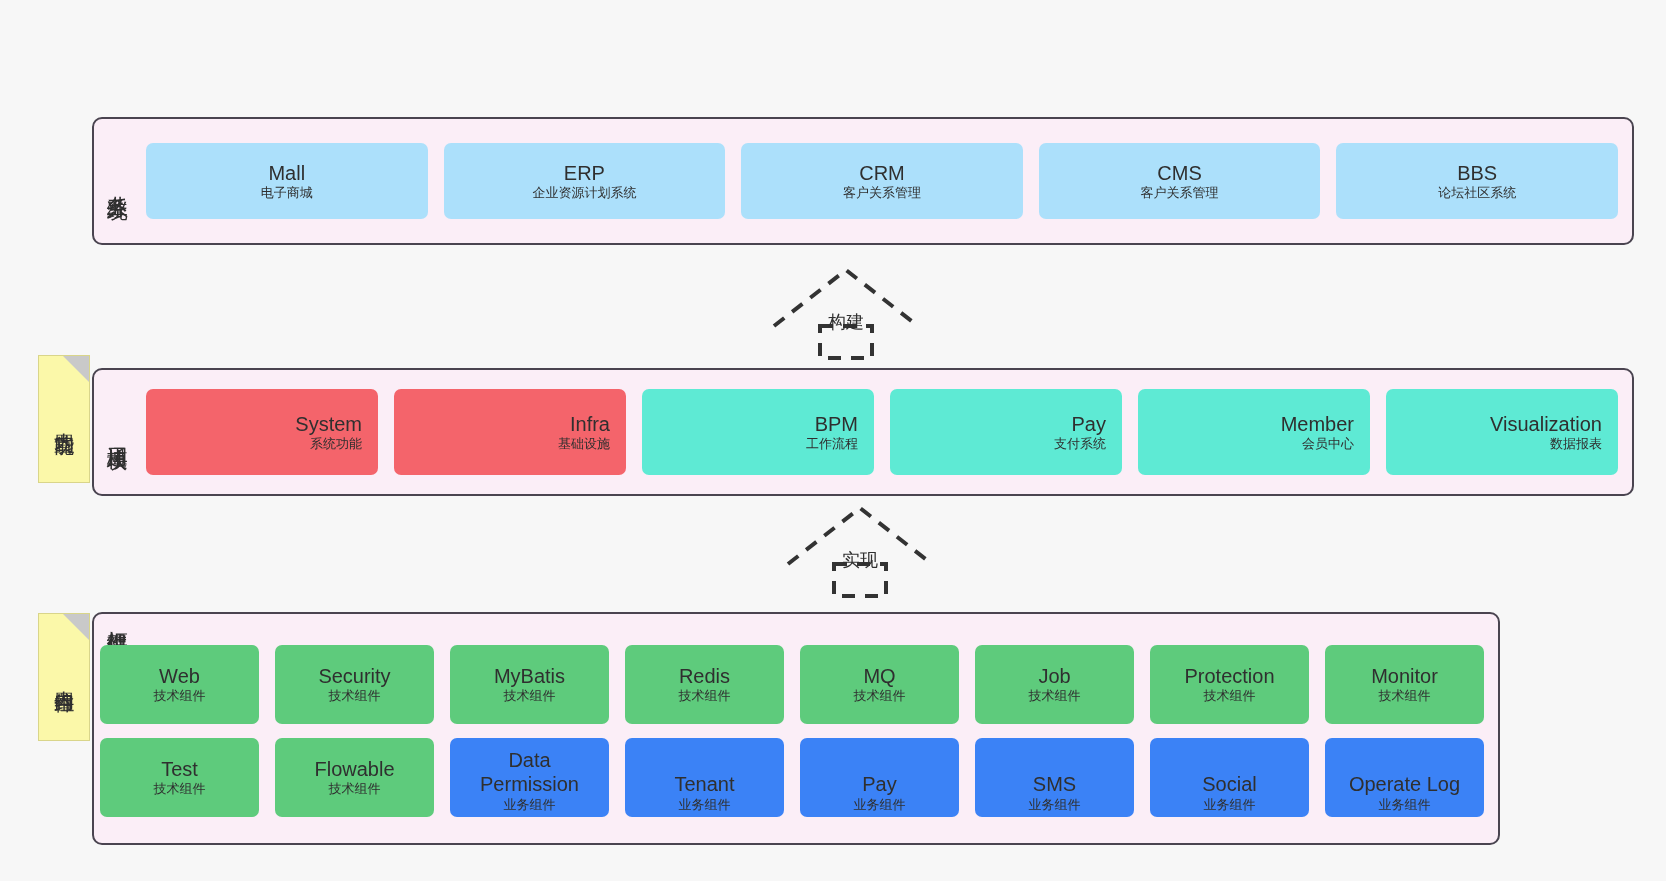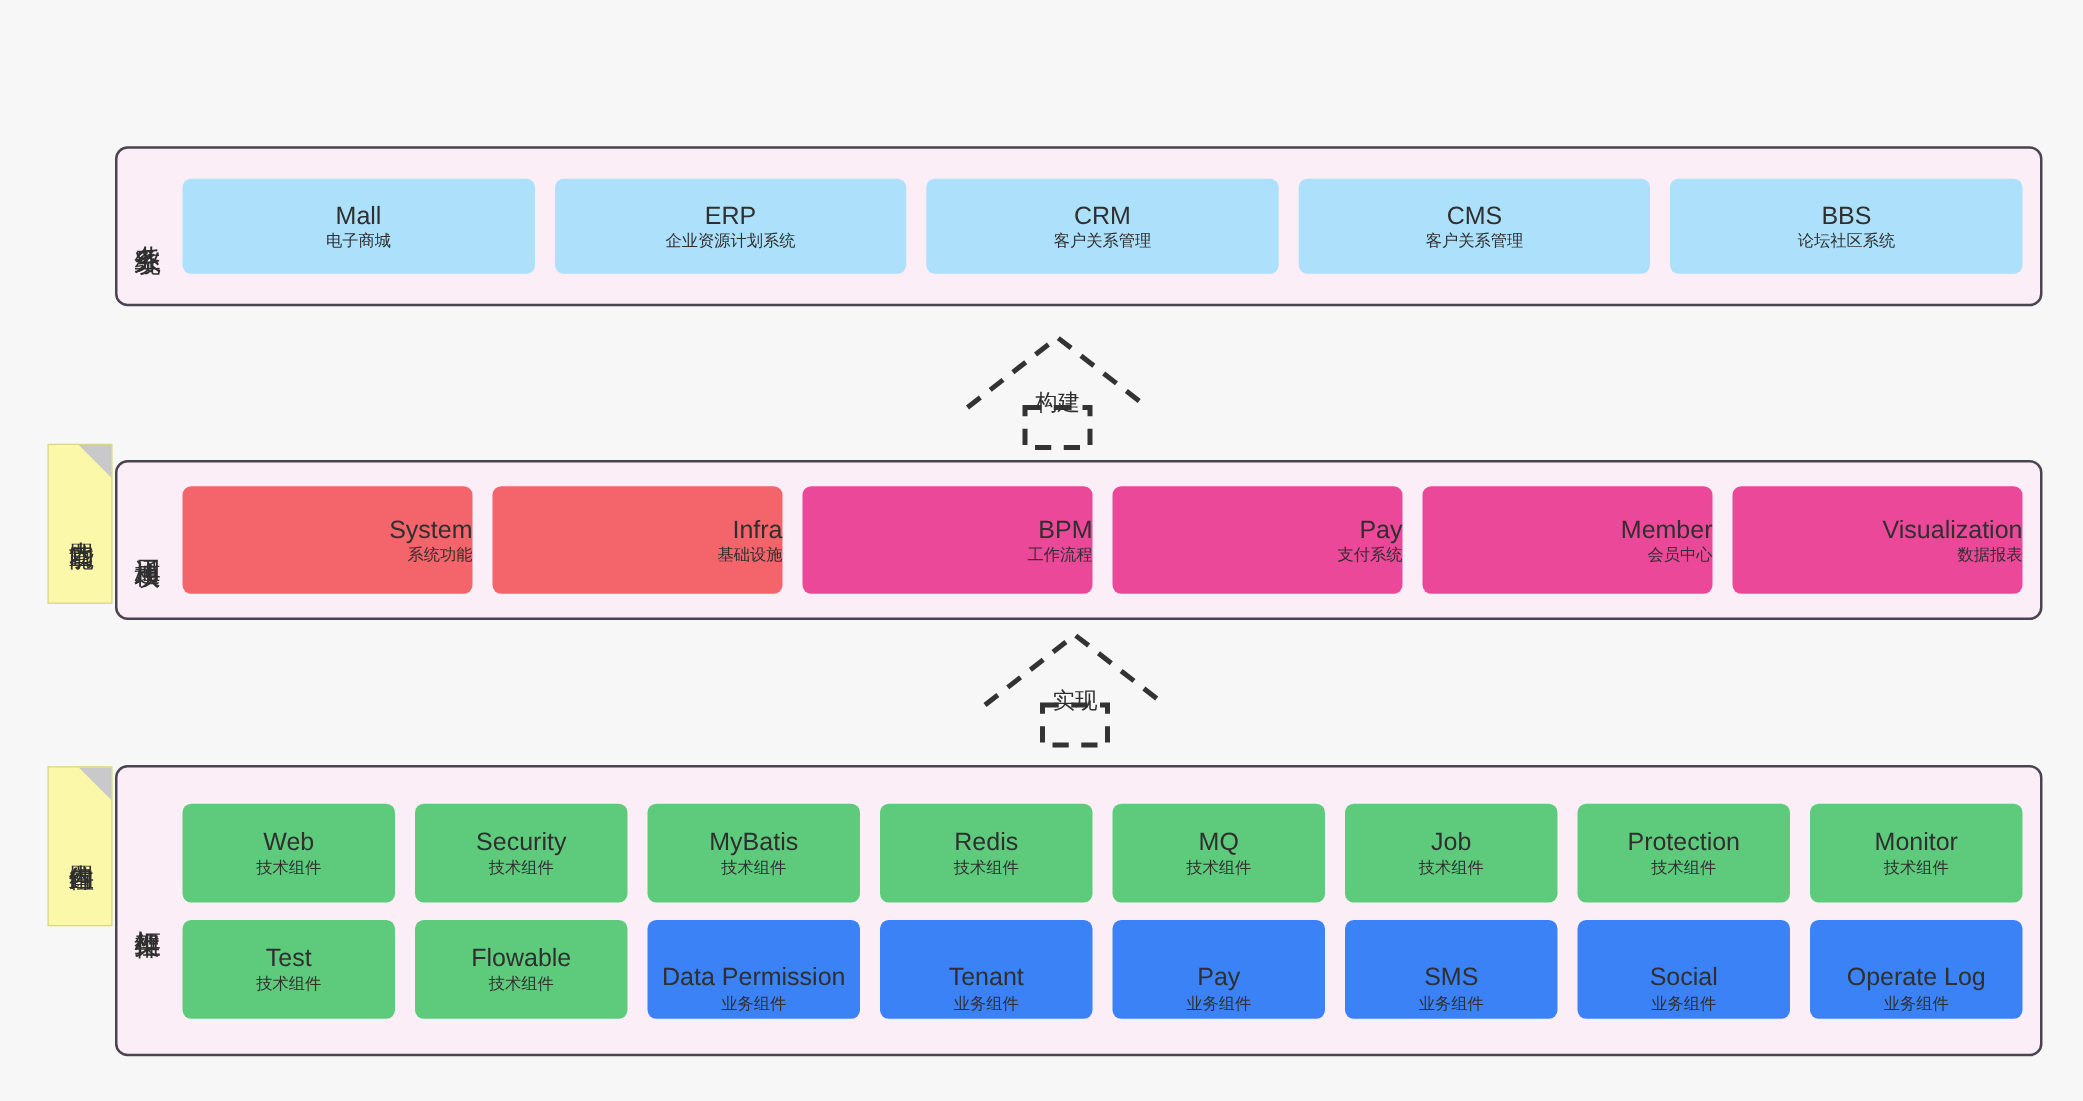--- a/index.html
+++ b/index.html
@@ -69,33 +69,33 @@
     flex: 1 1 0;
     box-sizing: border-box;
     border-radius: 7px;
     display: flex;
     flex-direction: column;
     align-items: center;
     justify-content: center;
     text-align: center;
     line-height: 1.22;
     color: #2f2f2f;
-    padding: 4px 0;
+    padding: 4px 16px;
   }
   .card .t1 { font-size: 20px; }
   .card .t2 { font-size: 13px; }
 
   .h-biz  { height: 76px; }
   .h-mod  { height: 86px; align-items: flex-end; }
   .h-comp { height: 79px; }
 
   
   .c-blue        { background: #ace0fb; }
   .c-red         { background: #f4646b; }
-  .c-pink        { background: #ec4899; }
+  .c-pink        { background: #5eead4; }
   .c-green       { background: #5ecb7c; }
   .c-green-light { background: #3b82f6; justify-content: flex-end; }
 
   
   .note {
     position: absolute;
     box-sizing: border-box;
     background: #fbf8a9;
     border: 1px solid #d9d58a;
     display: flex;
@@ -229,21 +229,21 @@
       <path d="M 54 64 L 106 64 L 106 96 L 54 96 Z" fill="none" stroke="#333333" stroke-width="4" stroke-dasharray="13 10"></path>
     </svg>
     <span class="arrow-label">实现</span>
   </div>
 
   <div class="note" style="left:38px; top:613px; width:52px; height:128px;">
     <span class="fold"></span>
     <span>内置组件</span>
   </div>
 
-  <div class="layer" id="layer-framework" style="left:92px; top:612px; width:1542px; height:233px;">
+  <div class="layer" id="layer-framework" style="left:92px; top:612px; width:1408px; height:233px;flex-direction:column;">
     <div class="layer-title">框架组件</div>
     <div class="layer-body">
       <div class="row">
         <div class="card h-comp c-green">
           <span class="t1">Web</span>
           <span class="t2">技术组件</span>
         </div>
         <div class="card h-comp c-green">
           <span class="t1">Security</span>
           <span class="t2">技术组件</span>

